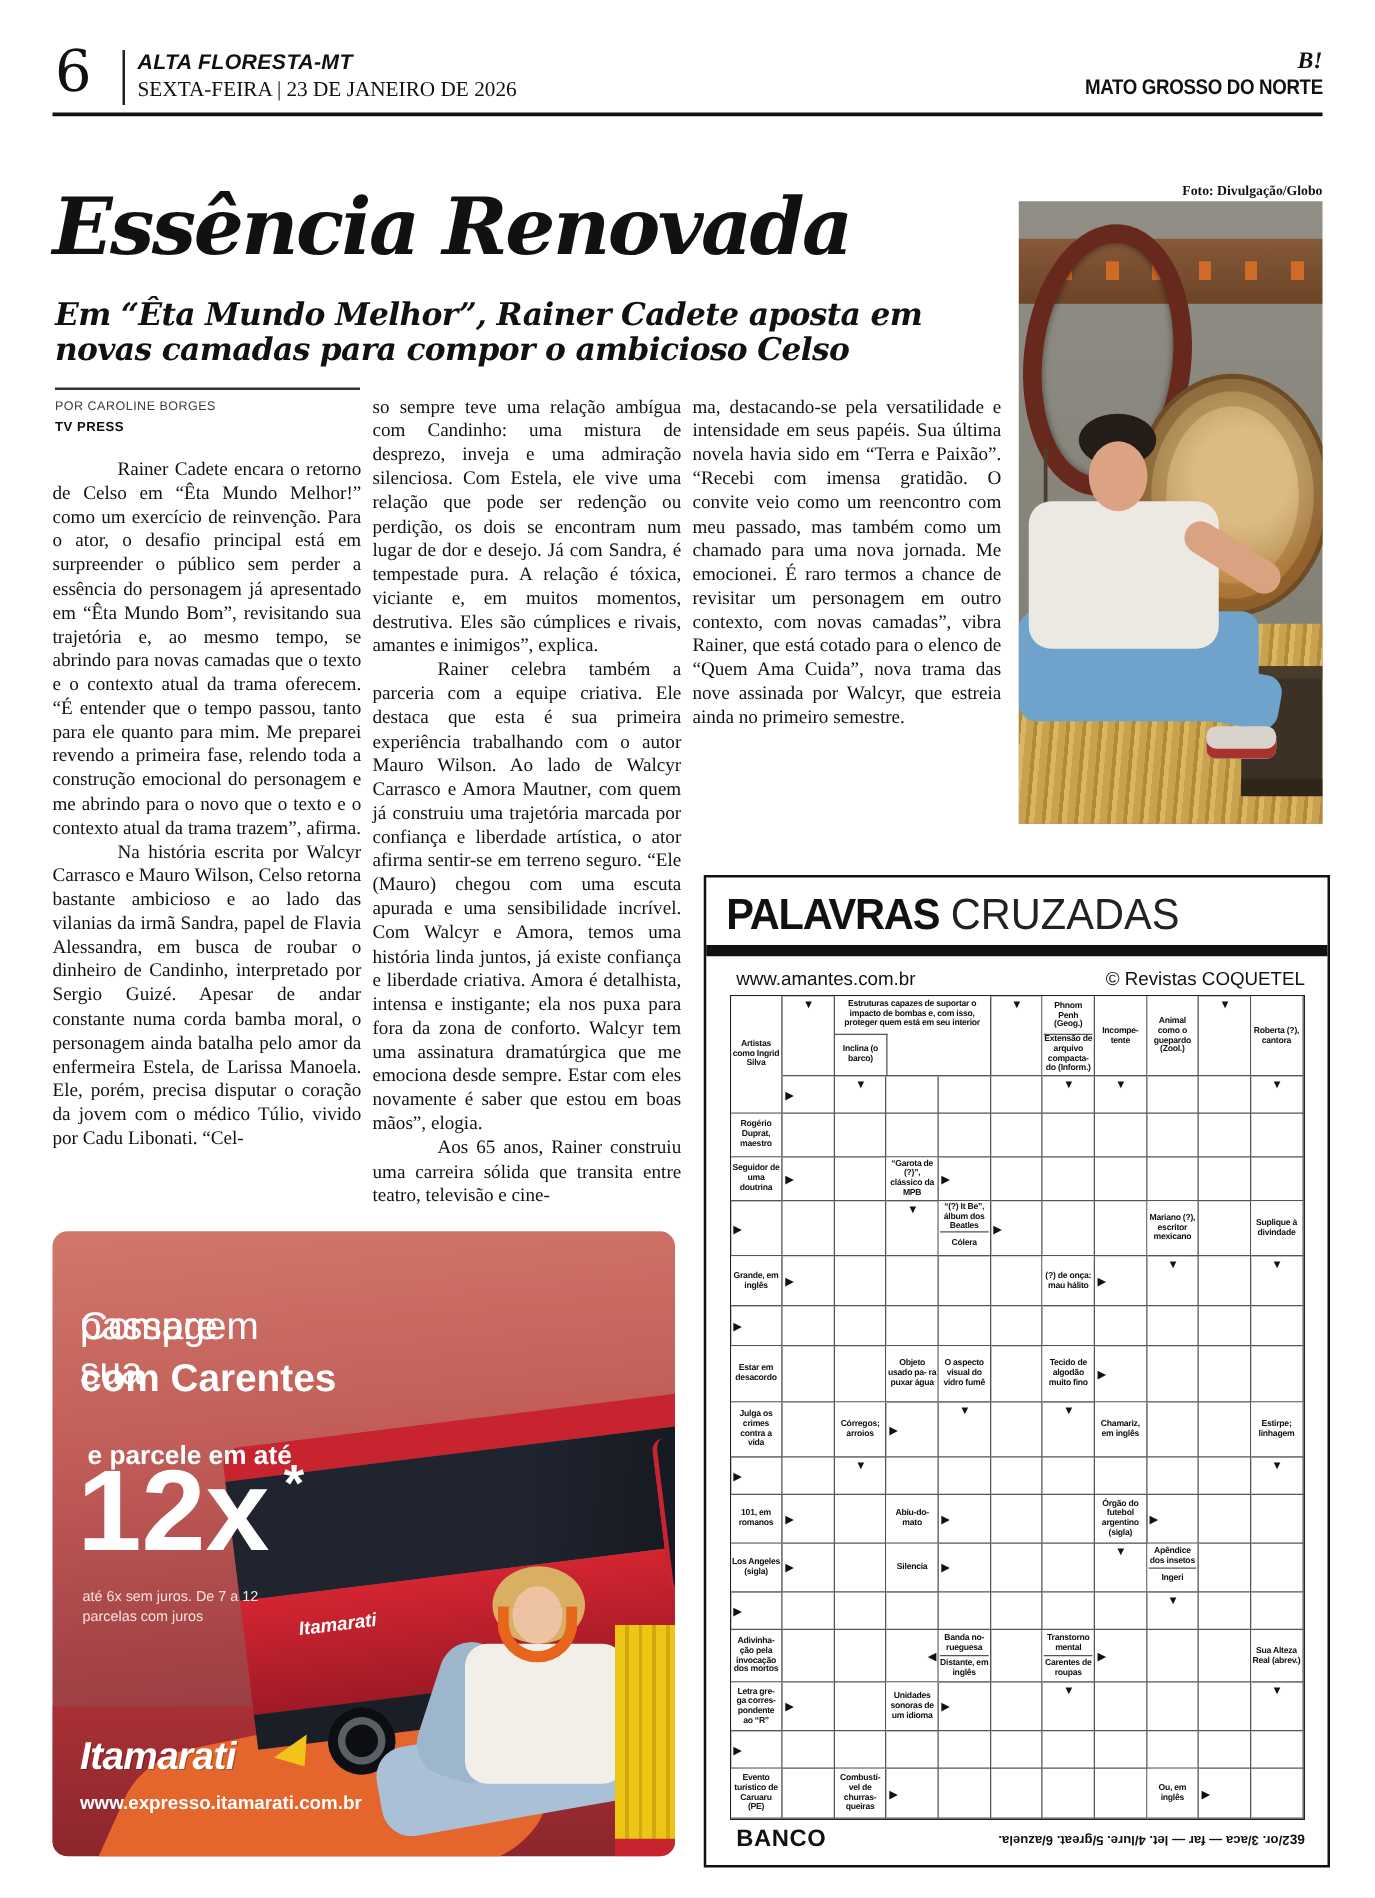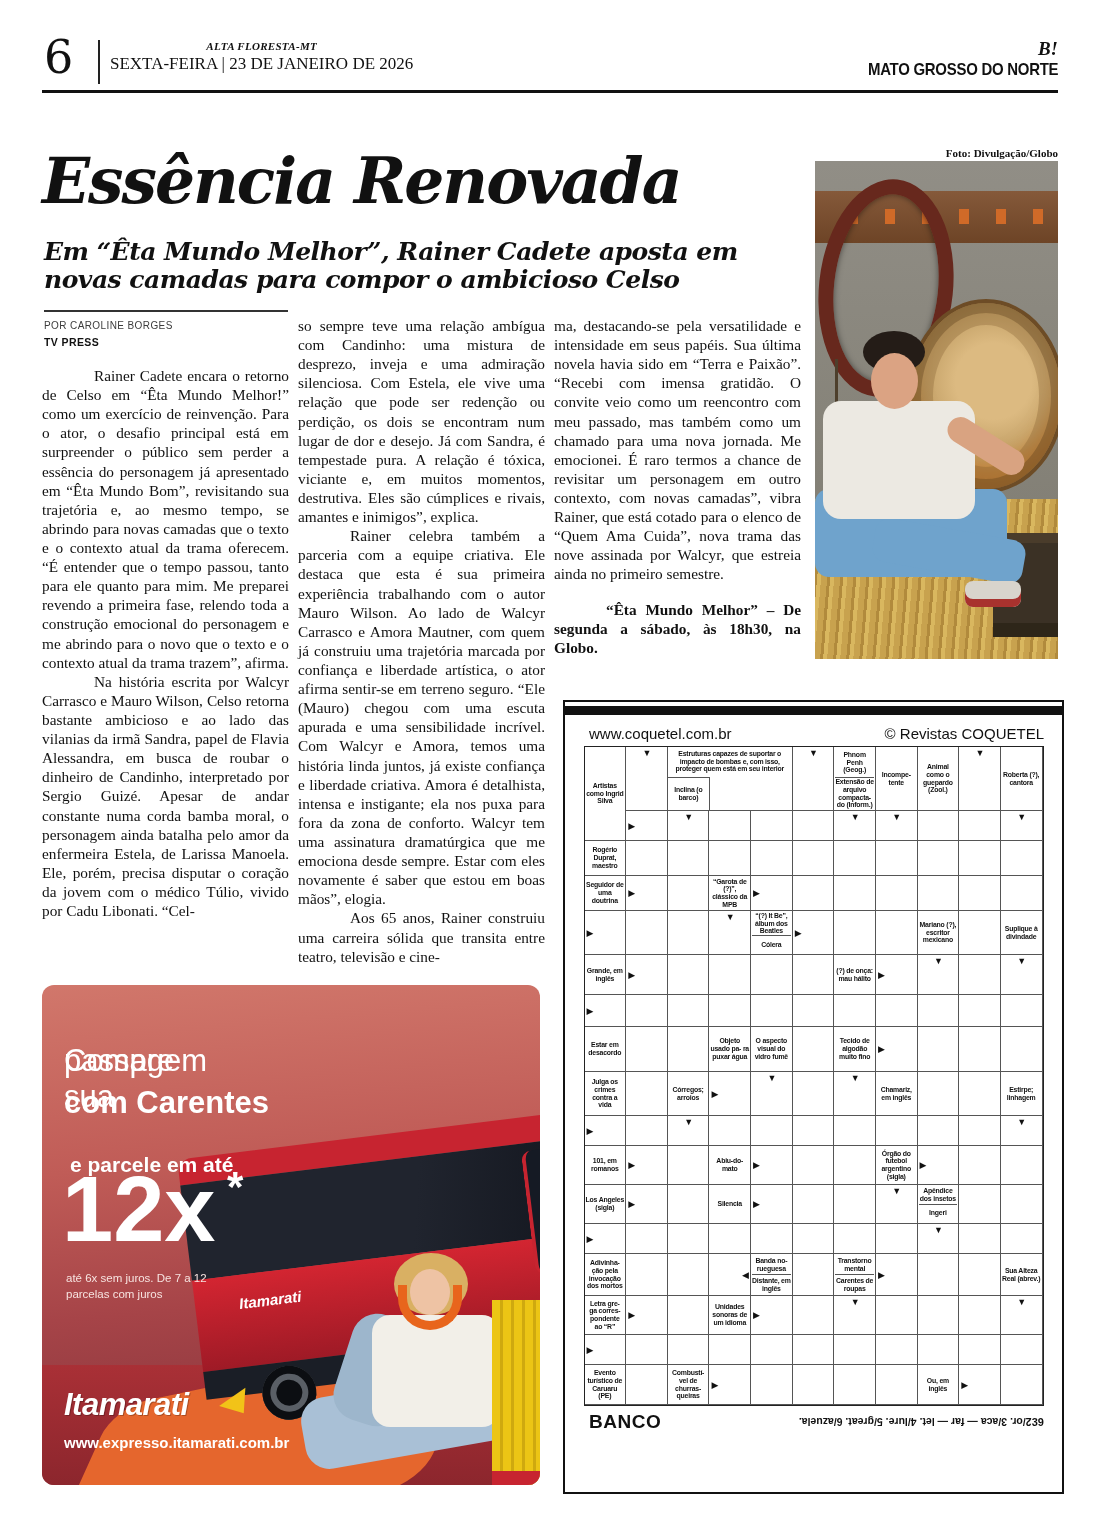--- a/index.html
+++ b/index.html
@@ -3,21 +3,21 @@
 <meta charset="utf-8">
 <style>
   html,body{margin:0;padding:0;background:#e8e8e8;}
   #page{position:relative;width:1100px;height:1518px;background:#ffffff;margin:0 auto;
         font-family:"Liberation Serif",serif;color:#111;overflow:hidden;}
   
   #hdr{position:absolute;left:42px;top:38px;width:1016px;height:48px;}
   .pgnum{position:absolute;left:2px;top:-4px;font-family:"DejaVu Serif",serif;font-size:46px;line-height:1;}
   .hdr-div{position:absolute;left:56px;top:2px;width:2px;height:44px;background:#222;}
   .pubblock{position:absolute;left:68px;top:2px;}
-  .pubname{font-family:Liberation Serif, serif;font-style:italic;font-weight:bold;font-size:11px;letter-spacing:.3px;text-align:center;}
+  .pubname{font-family:Liberation Sans, sans-serif;font-style:italic;font-weight:bold;font-size:17px;letter-spacing:.3px;}
   .dateline{font-family:"Liberation Serif",serif;font-size:17px;margin-top:2px;}
   .brand{position:absolute;right:0;top:0;text-align:right;}
   .brand-top{font-family:"Liberation Serif",serif;font-style:italic;font-weight:bold;font-size:19px;}
   .brand-bot{font-family:"Liberation Sans",sans-serif;font-weight:bold;font-size:17px;letter-spacing:-.3px;
              transform:scaleX(.88);transform-origin:right;}
   #hdr-rule{position:absolute;left:42px;top:90px;width:1016px;height:3px;background:#111;}
   
   #vitrine{position:absolute;left:42px;top:110px;width:1016px;height:31px;background:#7c7c7c;
            display:flex;align-items:center;}
   #vitrine span{color:#fff;font-family:"Liberation Sans",sans-serif;font-weight:bold;font-size:24px;
@@ -171,21 +171,20 @@
     <p class="ind">Rainer Cadete encara o retorno de Celso em “Êta Mundo Melhor!” como um exercício de reinvenção. Para o ator, o desafio principal está em surpreender o público sem perder a essência do personagem já apresentado em “Êta Mundo Bom”, revisitando sua trajetória e, ao mesmo tempo, se abrindo para novas camadas que o texto e o contexto atual da trama oferecem. “É entender que o tempo passou, tanto para ele quanto para mim. Me preparei revendo a primeira fase, relendo toda a construção emocional do personagem e me abrindo para o novo que o texto e o contexto atual da trama trazem”, afirma.</p>
     <p class="ind">Na história escrita por Walcyr Carrasco e Mauro Wilson, Celso retorna bastante ambicioso e ao lado das vilanias da irmã Sandra, papel de Flavia Alessandra, em busca de roubar o dinheiro de Candinho, interpretado por Sergio Guizé. Apesar de andar constante numa corda bamba moral, o personagem ainda batalha pelo amor da enfermeira Estela, de Larissa Manoela. Ele, porém, precisa disputar o coração da jovem com o médico Túlio, vivido por Cadu Libonati. “Cel-</p>
   </div>
   <div id="col2" class="col">
     <p>so sempre teve uma relação ambígua com Candinho: uma mistura de desprezo, inveja e uma admiração silenciosa. Com Estela, ele vive uma relação que pode ser redenção ou perdição, os dois se encontram num lugar de dor e desejo. Já com Sandra, é tempestade pura. A relação é tóxica, viciante e, em muitos momentos, destrutiva. Eles são cúmplices e rivais, amantes e inimigos”, explica.</p>
     <p class="ind">Rainer celebra também a parceria com a equipe criativa. Ele destaca que esta é sua primeira experiência trabalhando com o autor Mauro Wilson. Ao lado de Walcyr Carrasco e Amora Mautner, com quem já construiu uma trajetória marcada por confiança e liberdade artística, o ator afirma sentir-se em terreno seguro. “Ele (Mauro) chegou com uma escuta apurada e uma sensibilidade incrível. Com Walcyr e Amora, temos uma história linda juntos, já existe confiança e liberdade criativa. Amora é detalhista, intensa e instigante; ela nos puxa para fora da zona de conforto. Walcyr tem uma assinatura dramatúrgica que me emociona desde sempre. Estar com eles novamente é saber que estou em boas mãos”, elogia.</p>
     <p class="ind">Aos 65 anos, Rainer construiu uma carreira sólida que transita entre teatro, televisão e cine-</p>
   </div>
   <div id="col3" class="col">
     <p>ma, destacando-se pela versatilidade e intensidade em seus papéis. Sua última novela havia sido em “Terra e Paixão”. “Recebi com imensa gratidão. O convite veio como um reencontro com meu passado, mas também como um chamado para uma nova jornada. Me emocionei. É raro termos a chance de revisitar um personagem em outro contexto, com novas camadas”, vibra Rainer, que está cotado para o elenco de “Quem Ama Cuida”, nova trama das nove assinada por Walcyr, que estreia ainda no primeiro semestre.</p>
-    <p id="listing" class="ind">“Êta Mundo Melhor” – De segunda a sábado, às 18h30, na Globo.</p>
   </div>
 
   <div id="photo-credit">Foto: Divulgação/Globo</div>
   <div id="photo">
     <div class="ph-plank"></div>
     <div class="ph-pegs"></div>
     <div class="ph-shoe"></div>
     <div class="ph-rope"></div>
     <div class="ph-basket"></div>
     <div class="ph-hay"></div>
@@ -229,23 +228,24 @@
     <div class="ad-t3">e parcele em até</div>
     <div class="ad-big">12x</div>
     <div class="ad-ast">*</div>
     <div class="ad-fine">até 6x sem juros. De 7 a 12 parcelas com juros</div>
     <div class="ad-logo">Itamarati</div>
     <div class="ad-logo-tri"></div>
     <div class="ad-site">www.expresso.itamarati.com.br</div>
   </div>
 
   <div id="cw">
+    <div id="cw-titlebar"><span id="cw-title-bold"><span>PALAVRAS</span><span id="cw-title-light"> CRUZADAS</span></span></div>
     <div id="cw-rule"></div>
     <div id="cw-meta">
-      <span>www.coquetel.com.br</span>
+      <span>www.amantes.com.br</span>
       <span>© Revistas COQUETEL</span>
     </div>
     <div id="cw-grid">
         <div class="cw-base" style="grid-area: 1 / 1;"></div>
         <div class="cw-base" style="grid-area: 1 / 2;"></div>
         <div class="cw-base" style="grid-area: 1 / 3;"></div>
         <div class="cw-base" style="grid-area: 1 / 4;"></div>
         <div class="cw-base" style="grid-area: 1 / 5;"></div>
         <div class="cw-base" style="grid-area: 1 / 6;"></div>
         <div class="cw-base" style="grid-area: 1 / 7;"></div>

